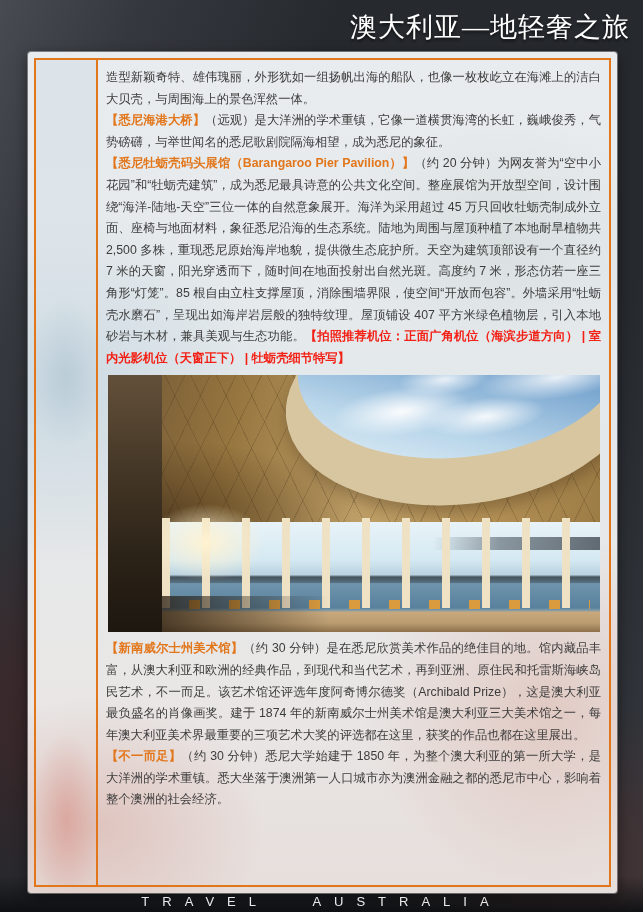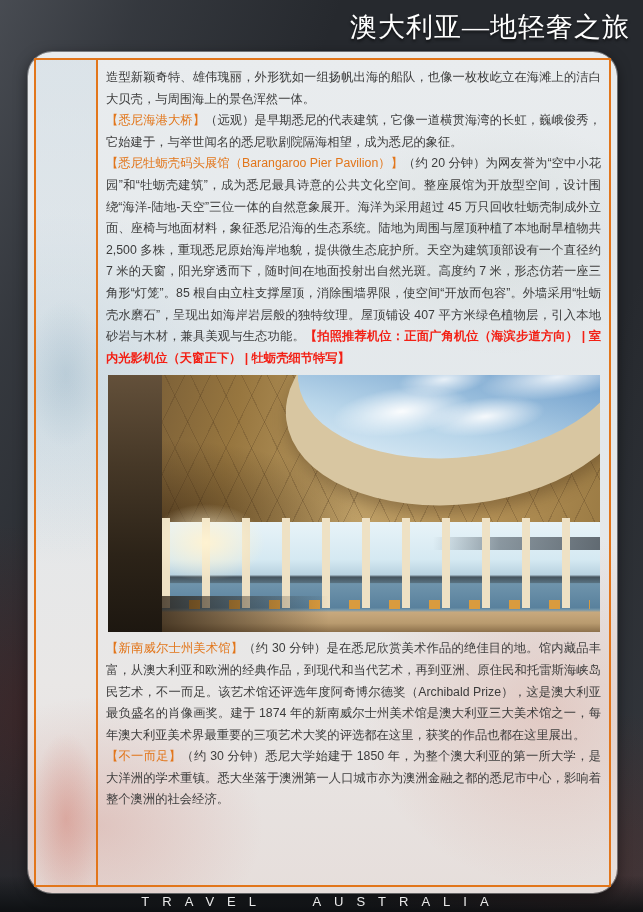--- a/index.html
+++ b/index.html
@@ -16,21 +16,21 @@
   }
   .page-title{
     position:absolute;top:9px;right:13px;
     font-family:"Liberation Serif","DejaVu Serif",serif;
     font-weight:normal;font-size:27px;color:#ffffff;letter-spacing:1px;
     text-shadow:0 2px 3px rgba(0,0,0,.65);
     white-space:nowrap;
   }
   .panel{
     position:absolute;left:28px;top:52px;width:589px;height:841px;
-    border-radius:24px;
+    border-radius:3px;
     background:
       radial-gradient(45% 30% at 88% 78%, rgba(206,128,108,.28), rgba(0,0,0,0) 70%),
       radial-gradient(40% 22% at 12% 92%, rgba(200,110,96,.25), rgba(0,0,0,0) 70%),
       radial-gradient(50% 30% at 6% 40%, rgba(150,185,205,.30), rgba(0,0,0,0) 70%),
       radial-gradient(40% 20% at 80% 22%, rgba(165,180,170,.20), rgba(0,0,0,0) 70%),
       linear-gradient(180deg,#e9ecee 0%, #e3e8eb 45%, #e9e7e6 75%, #e6dedb 100%);
     box-shadow:0 0 0 1px rgba(255,255,255,.35), 0 4px 14px rgba(0,0,0,.5);
   }
   .frame{
     position:absolute;inset:6px;border:2px solid #E2761B;display:flex;
@@ -42,21 +42,21 @@
       radial-gradient(90% 12% at 50% 38%, rgba(140,170,190,.30), rgba(0,0,0,0) 75%),
       linear-gradient(180deg, rgba(208,220,228,.55), rgba(0,0,0,0) 60%);
   }
   .content{
     flex:1;min-width:0;overflow:hidden;
     padding:7px 8px 0 8px;
     font-size:12.3px;line-height:21.6px;color:#3c3c3c;
     text-align:justify;
   }
   .content p{margin:0;}
-  .hl{color:#E2761B;font-weight:normal;}
+  .hl{color:#E2761B;font-weight:bold;}
   .red{color:#F32015;font-weight:bold;}
   
   .photo{
     position:relative;height:257px;margin:6px 1px 6px 2px;overflow:hidden;
     background:#c9b183;
   }
   .ph-ceiling{
     position:absolute;left:0;right:0;top:0;height:57%;
     background:
       radial-gradient(60% 80% at 10% 100%, rgba(45,28,12,.55), rgba(0,0,0,0) 70%),
@@ -125,21 +125,21 @@
 
 <div class="page-title">澳大利亚—地轻奢之旅</div>
 
 <div class="panel">
   <div class="frame">
     <div class="margin-col"></div>
     <div class="content">
 
       <p><span>造型新颖奇特、雄伟瑰丽，外形犹如一组扬帆出海的船队，也像一枚枚屹立在海滩上的洁白大贝壳，与周围海上的景色浑然一体。</span></p>
 
-      <p><span class="hl">【悉尼海港大桥】</span><span>（远观）是早期悉尼的代表建筑，它像一道横贯海湾的长虹，巍峨俊秀，它始建于，与举世闻名的悉尼歌剧院隔海相望，成为悉尼的象征。</span></p>
+      <p><span class="hl">【悉尼海港大桥】</span><span>（远观）是大洋洲的学术重镇，它像一道横贯海湾的长虹，巍峨俊秀，气势磅礴，与举世闻名的悉尼歌剧院隔海相望，成为悉尼的象征。</span></p>
 
       <p><span class="hl">【悉尼牡蛎壳码头展馆（Barangaroo Pier Pavilion）】</span><span>（约 20 分钟）为网友誉为“空中小花园”和“牡蛎壳建筑”，成为悉尼最具诗意的公共文化空间。整座展馆为开放型空间，设计围绕“海洋-陆地-天空”三位一体的自然意象展开。海洋为采用超过 45 万只回收牡蛎壳制成外立面、座椅与地面材料，象征悉尼沿海的生态系统。陆地为周围与屋顶种植了本地耐旱植物共 2,500 多株，重现悉尼原始海岸地貌，提供微生态庇护所。天空为建筑顶部设有一个直径约 7 米的天窗，阳光穿透而下，随时间在地面投射出自然光斑。高度约 7 米，形态仿若一座三角形“灯笼”。85 根自由立柱支撑屋顶，消除围墙界限，使空间“开放而包容”。外墙采用“牡蛎壳水磨石”，呈现出如海岸岩层般的独特纹理。屋顶铺设 407 平方米绿色植物层，引入本地砂岩与木材，兼具美观与生态功能。</span><span class="red">【拍照推荐机位：正面广角机位（海滨步道方向） | 室内光影机位（天窗正下） | 牡蛎壳细节特写】</span></p>
 
       <div class="photo">
         <div class="ph-ceiling"></div>
         <div class="ph-rim"></div>
         <div class="ph-sky"></div>
         <div class="ph-lower"></div>
         <div class="ph-skyline"></div>
         <div class="ph-cols"></div>

